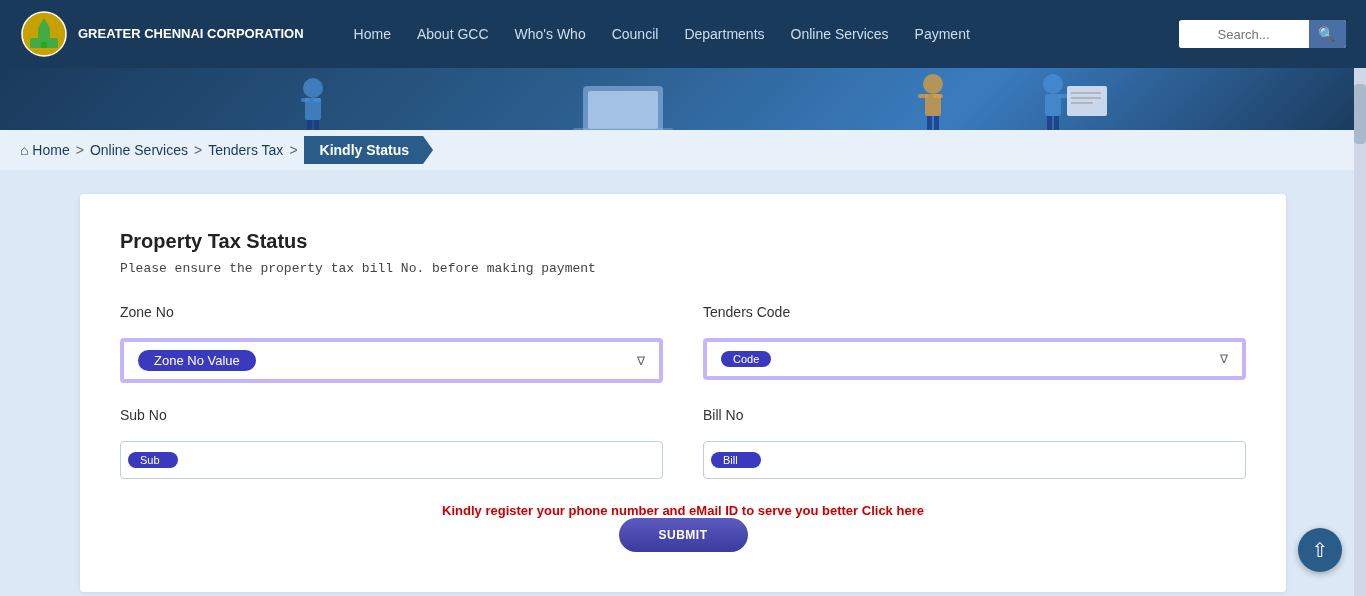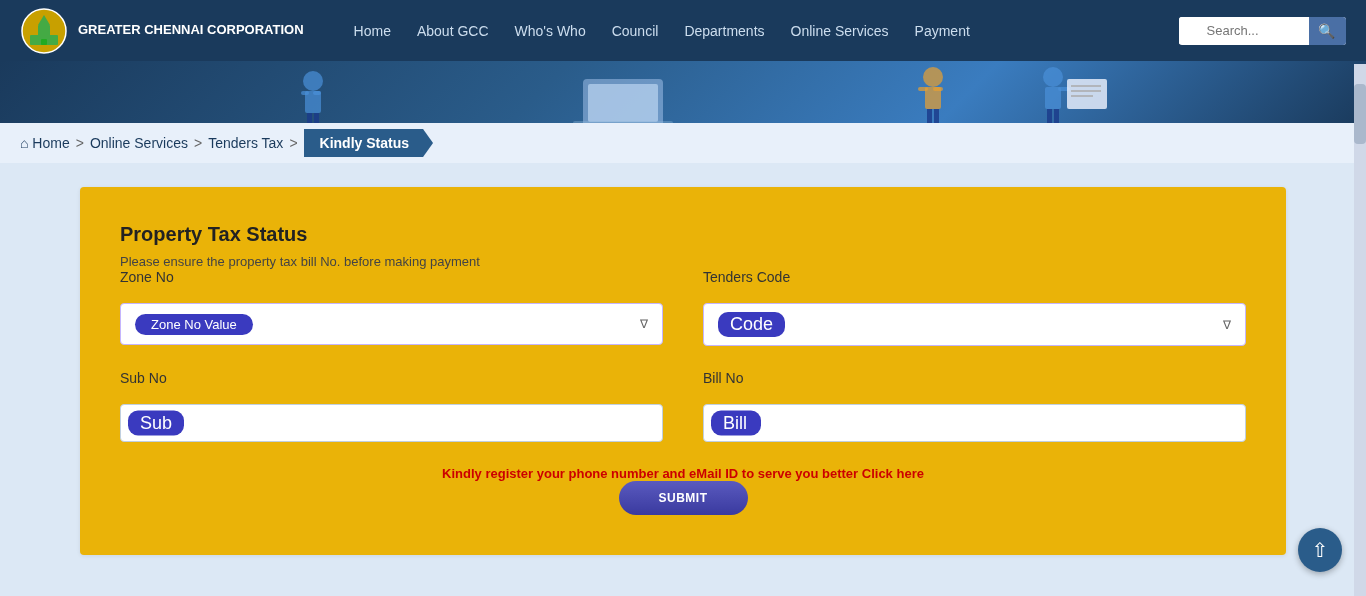--- a/index.html
+++ b/index.html
@@ -4,21 +4,21 @@
   <style>
     * { box-sizing: border-box; margin: 0; padding: 0; }
     body { font-family: Arial, sans-serif; background: #dce8f5; min-height: 596px; }
 
     
     .navbar {
       background: #1a3a5c;
       display: flex;
       align-items: center;
       padding: 0 20px;
-      height: 61px;
+      height: 68px;
       position: relative;
       z-index: 10;
     }
     .navbar-brand {
       display: flex;
       align-items: center;
       gap: 10px;
       margin-right: 40px;
     }
     .navbar-logo {
@@ -51,20 +51,21 @@
       border-radius: 3px;
       overflow: hidden;
       margin-left: auto;
     }
     .nav-search input {
       border: none;
       outline: none;
       padding: 6px 28px;
       font-size: 13px;
       width: 130px;
+      text-align: center;
     }
     .nav-search button {
       background: #4a6fa5;
       border: none;
       color: #fff;
       padding: 6px 10px;
       cursor: pointer;
       font-size: 14px;
     }
 
@@ -112,34 +113,36 @@
       font-weight: bold;
       clip-path: polygon(0 0, calc(100% - 10px) 0, 100% 50%, calc(100% - 10px) 100%, 0 100%);
       padding-right: 24px;
     }
 
     
     .main-content {
       padding: 24px 80px;
     }
     .form-card {
-      background: #eab308;
+      background: #ffffff;
       border-radius: 4px;
       padding: 36px 40px 40px 40px;
       box-shadow: 0 1px 4px rgba(0,0,0,0.08);
     }
     .form-title {
       font-size: 20px;
       font-weight: bold;
       color: #222;
       margin-bottom: 8px;
     }
     .form-subtitle {
       font-size: 13px;
       color: #444;
+      margin-bottom: 28px;
+      font-family: Liberation Mono, monospace;
     }
     .form-row {
       display: flex;
       gap: 40px;
       margin-bottom: 24px;
     }
     .form-group {
       flex: 1;
       display: flex;
       flex-direction: column;
@@ -162,21 +165,21 @@
       -webkit-appearance: none;
     }
 
     
     .styled-select-container {
       position: relative;
     }
     .styled-select-display {
       width: 100%;
       padding: 8px 14px;
-      border: 1px solid #c4b5fd;
+      border: 4px solid #c4b5fd;
       border-radius: 4px;
       font-size: 14px;
       background: #fff;
       cursor: pointer;
       display: flex;
       align-items: center;
       justify-content: space-between;
       min-height: 42px;
     }
     .styled-select-display .chevron {
@@ -189,21 +192,21 @@
       border-radius: 12px;
       padding: 3px 16px;
       font-size: 13px;
       display: inline-block;
     }
     .pill-blue-sm {
       background: #3a3abf;
       color: #fff;
       border-radius: 10px;
       padding: 2px 12px;
-      font-size: 18px;
+      font-size: 11px;
       display: inline-block;
       min-width: 50px;
     }
 
     .form-actions {
       display: flex;
       flex-direction: column;
       align-items: center;
       margin-top: 10px;
     }

